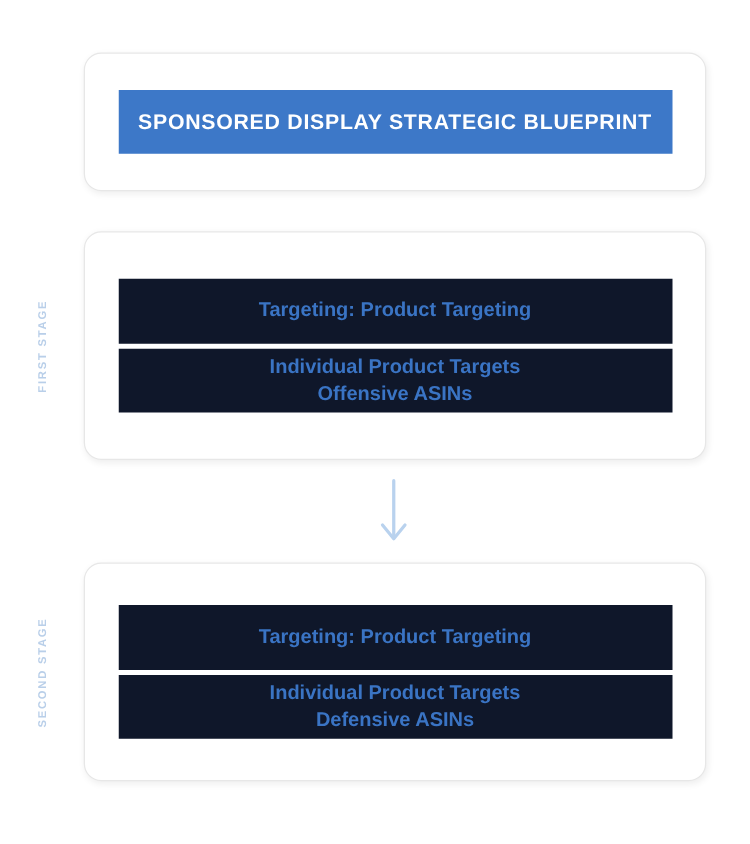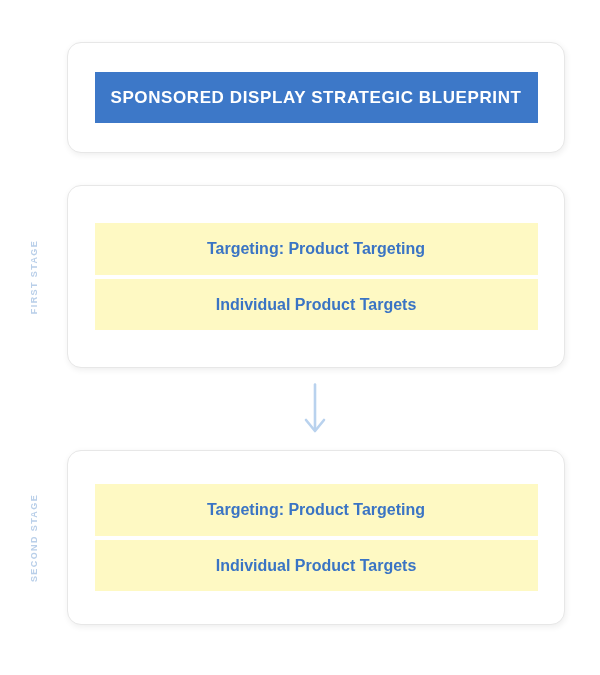--- a/index.html
+++ b/index.html
@@ -39,21 +39,21 @@
     font-size: 17px;
     font-weight: bold;
     letter-spacing: 0.6px;
     white-space: nowrap;
   }
   .stage-card { gap: 4px; }
   .stage-card-1 { top: 185px; height: 183px; }
   .stage-card-2 { top: 450px; height: 175px; }
   .bar {
     width: 443px;
-    background: #fef9c3;
+    background: #0f172a;
     color: #3a74c4;
     font-weight: bold;
     font-size: 16px;
     display: flex;
     flex-direction: column;
     align-items: center;
     justify-content: center;
     text-align: center;
     box-sizing: border-box;
   }
@@ -93,32 +93,34 @@
       <span class="banner-title">SPONSORED DISPLAY STRATEGIC BLUEPRINT</span>
     </div>
   </div>
 
   <div class="stage-label stage-label-1">FIRST STAGE</div>
 
   <div class="card stage-card stage-card-1">
     <div class="bar bar-single">Targeting: Product Targeting</div>
     <div class="bar bar-double">
       <span>Individual Product Targets</span>
+      <span>Offensive ASINs</span>
     </div>
   </div>
 
   <div class="arrow-wrap">
     <svg width="26" height="52" viewBox="0 0 26 52" xmlns="http://www.w3.org/2000/svg">
       <line x1="13" y1="1.5" x2="13" y2="45" stroke="#b9d2ee" stroke-width="2.6" stroke-linecap="round"></line>
       <polyline points="4,37 13,48 22,37" fill="none" stroke="#b9d2ee" stroke-width="2.6" stroke-linecap="round" stroke-linejoin="round"></polyline>
     </svg>
   </div>
 
   <div class="stage-label stage-label-2">SECOND STAGE</div>
 
   <div class="card stage-card stage-card-2">
     <div class="bar bar-single">Targeting: Product Targeting</div>
     <div class="bar bar-double">
       <span>Individual Product Targets</span>
+      <span>Defensive ASINs</span>
     </div>
   </div>
 
 </div>
 
 </body></html>

